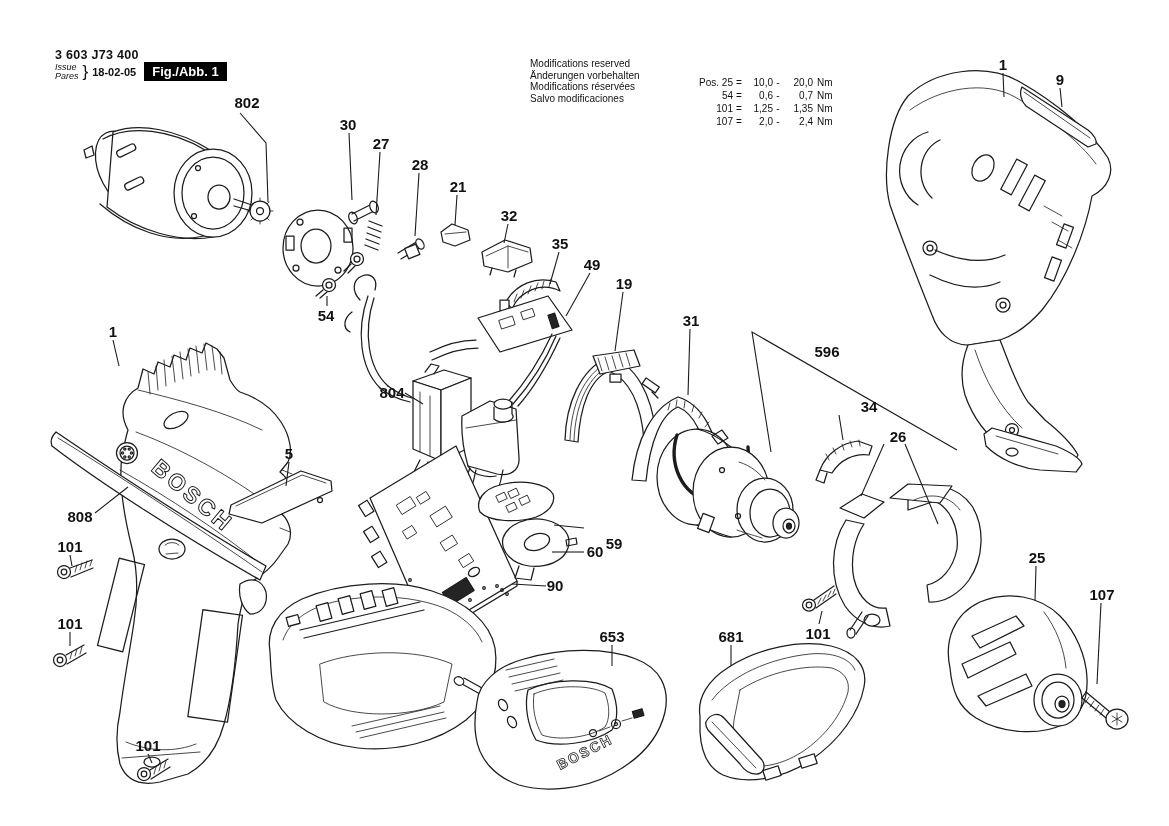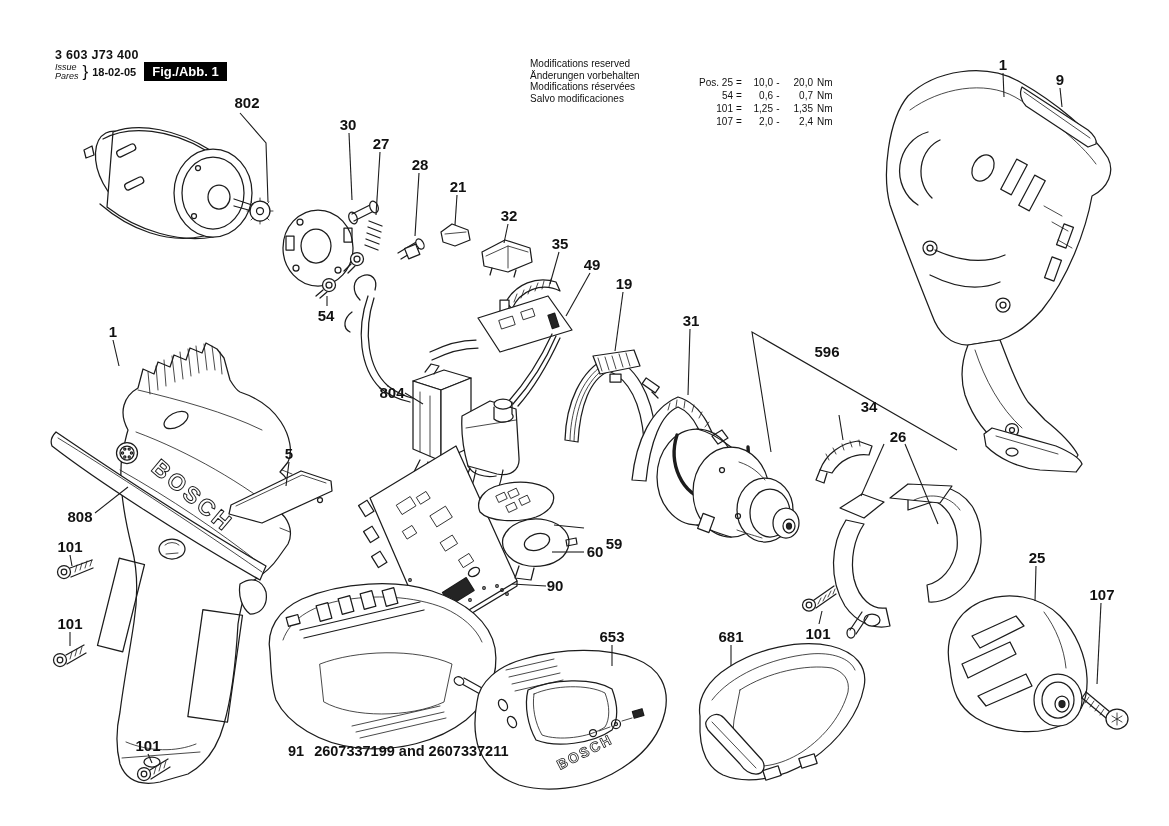--- a/index.html
+++ b/index.html
@@ -476,24 +476,20 @@
           <span>=</span>
           <span>2,0</span>
           <span>-</span>
           <span>2,4</span>
           <span>Nm</span>
         </div>
       </div>
   </div>
 
   <div class="abs note" style="left:288px;top:742px;">
-    <div class="nrow">
-      <span>91</span>
-      <span>2607337199 and 2607337211</span>
-    </div>
   </div>
 
   <div class="abs" style="left:0;top:0;width:1169px;height:826px;" id="callout-layer">
       <div class="callout" style="left: 247px; top: 95px;">802</div>
       <div class="callout" style="left: 348px; top: 117px;">30</div>
       <div class="callout" style="left: 381px; top: 136px;">27</div>
       <div class="callout" style="left: 420px; top: 157px;">28</div>
       <div class="callout" style="left: 458px; top: 179px;">21</div>
       <div class="callout" style="left: 509px; top: 208px;">32</div>
       <div class="callout" style="left: 560px; top: 236px;">35</div>

